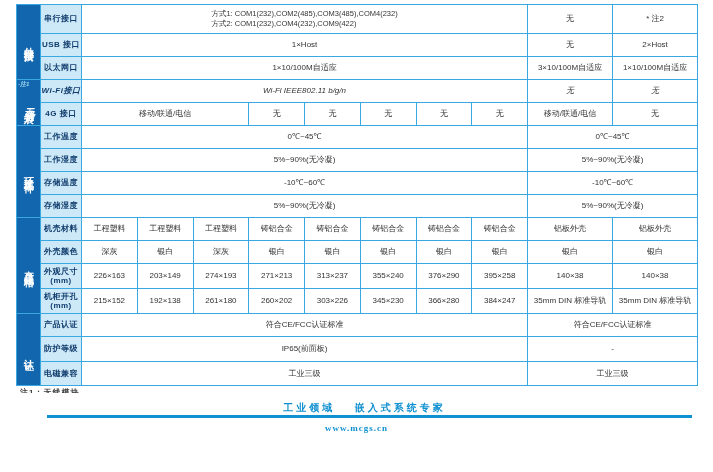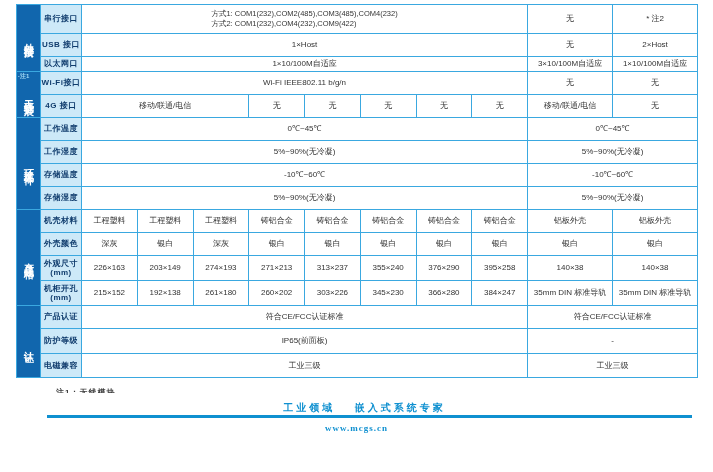--- a/index.html
+++ b/index.html
@@ -50,21 +50,20 @@
     font-size:8px; text-align:center; vertical-align:middle; line-height:1.2;
   }
   .pre-block {
     display:inline-block; text-align:left; white-space:pre-line;
     font-size:7.5px; line-height:1.35;
   }
   .note-clip {
     position:absolute; left:20px; top:387px; width:220px; height:6px;
     overflow:hidden; font-size:8px; font-weight:bold; color:#3c3c3c;
     letter-spacing:1px;
-    margin-left:36px;
   }
   .footer { position:absolute; left:16px; top:398px; width:681px; }
   .slogan {
     position:absolute; top:3px; left:8px; width:100%; text-align:center;
     font-family:"Liberation Serif", serif; font-weight:bold; font-size:10px;
     color:var(--footer_blue); letter-spacing:3px;
   }
   .slogan span { margin:0 7px; }
   .footer-line {
     position:absolute; top:17px; left:31px; width:645px; height:3px;
@@ -104,27 +103,27 @@
 方式2: COM1(232),COM4(232),COM9(422)</div></td>
           <td class="cell" colspan="1">无</td>
           <td class="cell" colspan="1">* 注2</td>
         </tr>
         <tr style="height: 23px;">
           <td class="lbl">USB 接口</td>
           <td class="cell" colspan="8">1×Host</td>
           <td class="cell" colspan="1">无</td>
           <td class="cell" colspan="1">2×Host</td>
         </tr>
-        <tr style="height: 15px;">
+        <tr style="height: 23px;">
           <td class="lbl">以太网口</td>
           <td class="cell" colspan="8">1×10/100M自适应</td>
           <td class="cell" colspan="1">3×10/100M自适应</td>
           <td class="cell" colspan="1">1×10/100M自适应</td>
         </tr>
-        <tr style="height: 23px;">
+        <tr style="height: 23px; font-style: italic;">
           <td class="cat" rowspan="2"><div class="cat-note">·注1</div><div class="vtext">无线扩展</div></td>
           <td class="lbl">Wi-Fi接口</td>
           <td class="cell" colspan="8">Wi-Fi IEEE802.11 b/g/n</td>
           <td class="cell" colspan="1">无</td>
           <td class="cell" colspan="1">无</td>
         </tr>
         <tr style="height: 23px;">
           <td class="lbl">4G 接口</td>
           <td class="cell" colspan="3">移动/联通/电信</td>
           <td class="cell" colspan="1">无</td>

